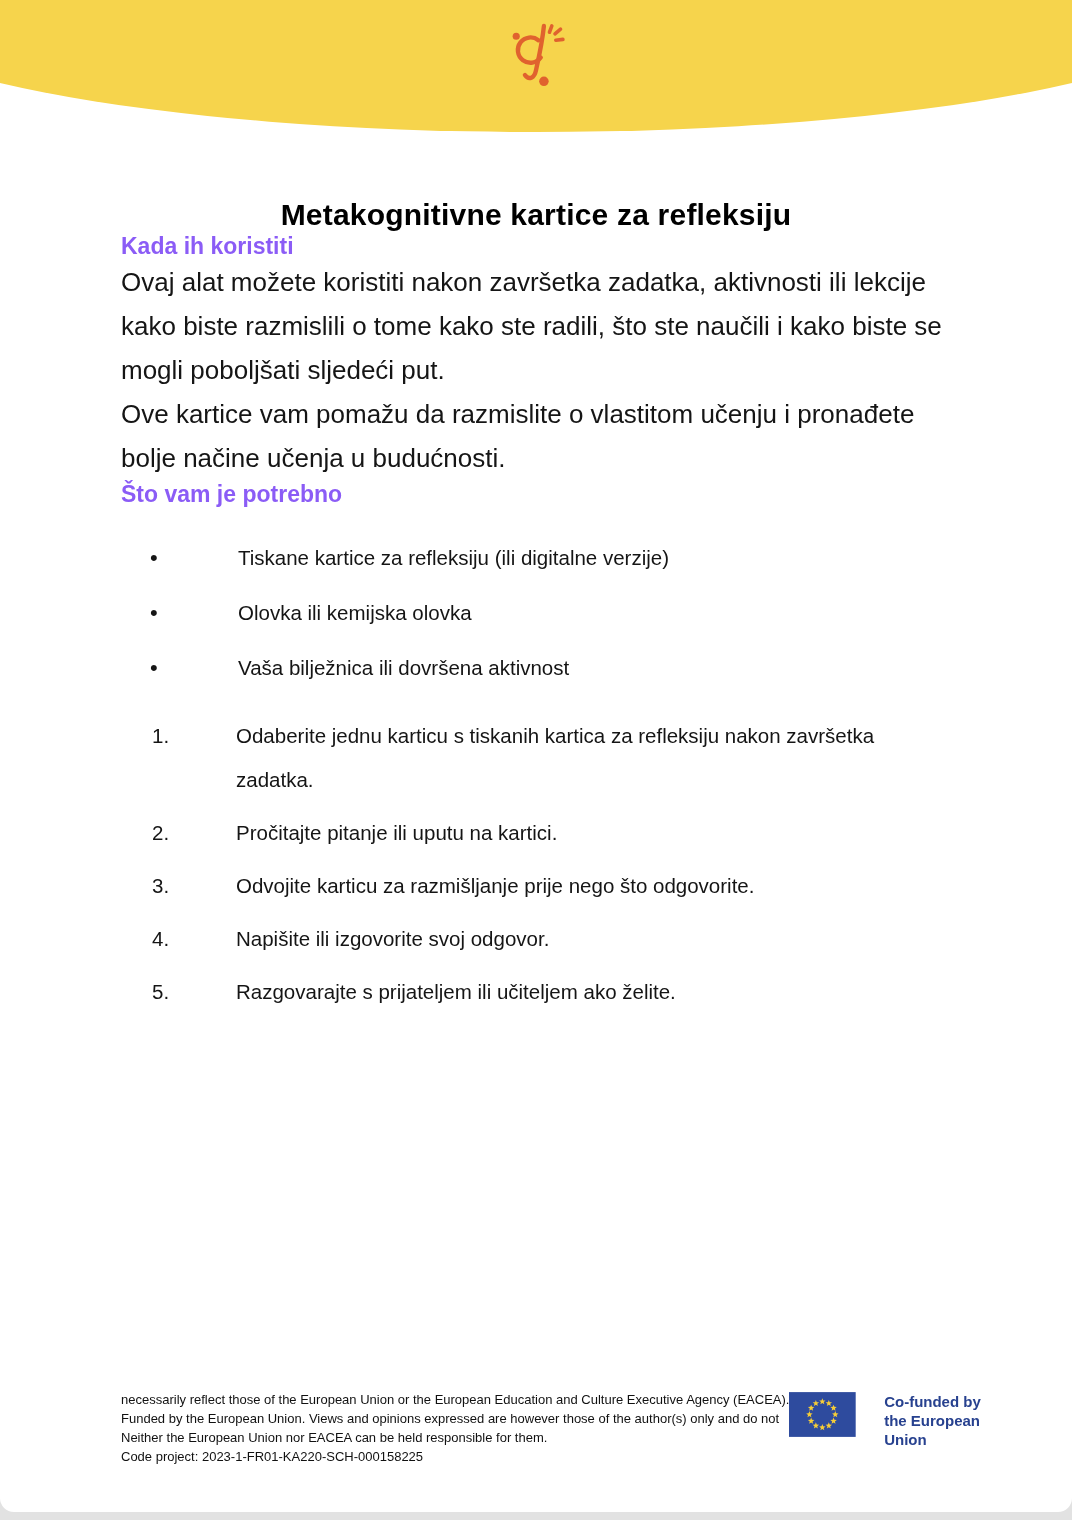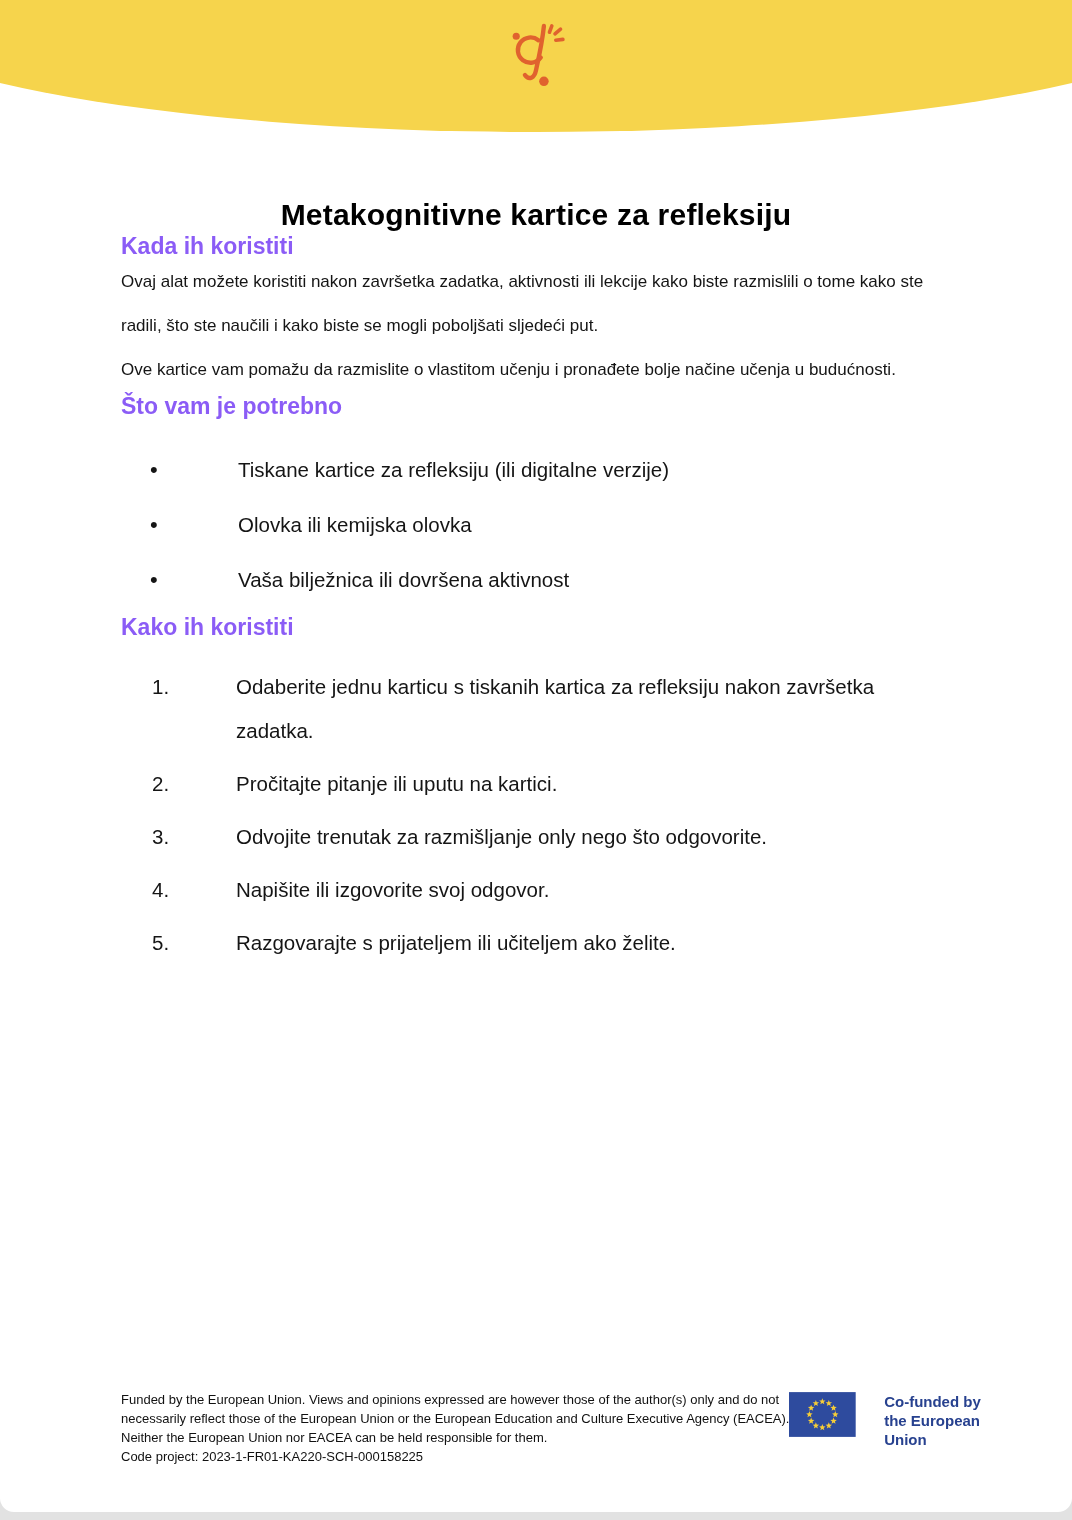--- a/index.html
+++ b/index.html
@@ -73,21 +73,21 @@
     color: #8b5cf6;
     margin: 0;
     line-height: 28px;
   }
   .h-when  { margin-top: 46px; }
   .h-what  { margin-top: 12px; }
   .h-needs { margin-top: 14px; }
   .h-how   { margin-top: 18px; }
   p.body-text {
     margin: 0;
-    font-size: 17px;
+    font-size: 26px;
     line-height: 44px;
     color: #151515;
   }
   .p-when { margin-top: 30px; }
   .p-what { margin-top: 26px; }
   .bullet-list { margin-top: 28px; }
   .bullet-item {
     display: flex;
     align-items: flex-start;
     line-height: 44px;
@@ -184,50 +184,49 @@
         <div class="bullet-item">
           <span class="bullet-marker">•</span>
           <span class="num-text">Olovka ili kemijska olovka</span>
         </div>
         <div class="bullet-item">
           <span class="bullet-marker">•</span>
           <span class="num-text">Vaša bilježnica ili dovršena aktivnost</span>
         </div>
       </div>
 
-      <h2 class="section-heading h-how">Kako ih koristiti</h2>
       <div class="num-list">
         <div class="num-item">
           <span class="num-marker">1.</span>
           <span class="num-text">Odaberite jednu karticu s tiskanih kartica za refleksiju nakon završetka zadatka.</span>
         </div>
         <div class="num-item">
           <span class="num-marker">2.</span>
           <span class="num-text">Pročitajte pitanje ili uputu na kartici.</span>
         </div>
         <div class="num-item">
           <span class="num-marker">3.</span>
-          <span class="num-text">Odvojite trenutak za razmišljanje only nego što odgovorite.</span>
+          <span class="num-text">Odvojite karticu za razmišljanje prije nego što odgovorite.</span>
         </div>
         <div class="num-item">
           <span class="num-marker">4.</span>
           <span class="num-text">Napišite ili izgovorite svoj odgovor.</span>
         </div>
         <div class="num-item">
           <span class="num-marker">5.</span>
           <span class="num-text">Razgovarajte s prijateljem ili učiteljem ako želite.</span>
         </div>
       </div>
 
     </div>
 
     <div class="footer">
       <div class="disclaimer">
+        <div>necessarily reflect those of the European Union or the European Education and Culture Executive Agency (EACEA).</div>
         <div>Funded by the European Union. Views and opinions expressed are however those of the author(s) only and do not</div>
-        <div>necessarily reflect those of the European Union or the European Education and Culture Executive Agency (EACEA).</div>
         <div>Neither the European Union nor EACEA can be held responsible for them.</div>
         <div>Code project: 2023-1-FR01-KA220-SCH-000158225</div>
       </div>
       <div class="eu-logo">
         <svg id="eu-flag" class="eu-flag" viewBox="0 0 67 45" xmlns="http://www.w3.org/2000/svg">
           <rect x="0" y="0" width="67" height="45" fill="#2E4B9E"></rect>
         <polygon points="33.50,6.10 34.35,8.33 36.73,8.45 34.88,9.95 35.50,12.25 33.50,10.95 31.50,12.25 32.12,9.95 30.27,8.45 32.65,8.33" fill="#F7CE37"></polygon>
             <polygon points="40.00,7.84 40.85,10.07 43.23,10.19 41.38,11.69 42.00,13.99 40.00,12.69 38.00,13.99 38.62,11.69 36.77,10.19 39.15,10.07" fill="#F7CE37"></polygon>
             <polygon points="44.76,12.60 45.61,14.83 47.99,14.95 46.14,16.45 46.76,18.75 44.76,17.45 42.76,18.75 43.38,16.45 41.52,14.95 43.91,14.83" fill="#F7CE37"></polygon>
             <polygon points="46.50,19.10 47.35,21.33 49.73,21.45 47.88,22.95 48.50,25.25 46.50,23.95 44.50,25.25 45.12,22.95 43.27,21.45 45.65,21.33" fill="#F7CE37"></polygon>

